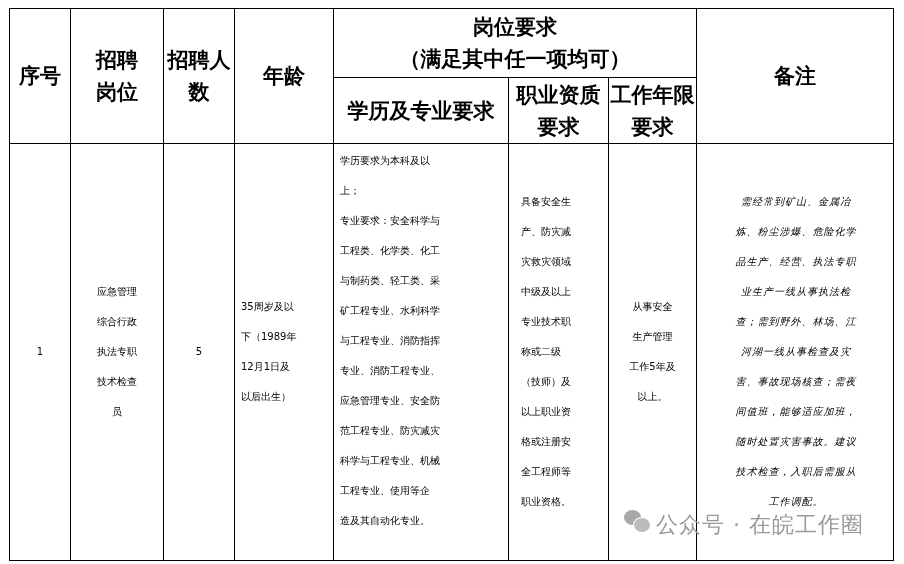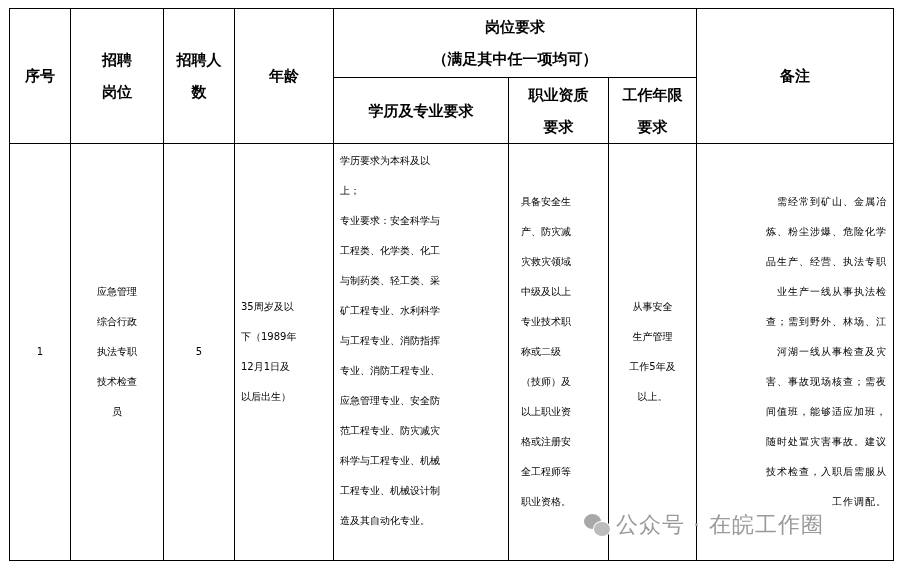--- a/index.html
+++ b/index.html
@@ -1,28 +1,28 @@
 <!DOCTYPE html>
 <html><head>
 <meta charset="utf-8">
 <style>
   html, body { margin:0; padding:0; background:#ffffff; }
   body { width:904px; height:564px; position:relative; overflow:hidden;
          font-family:"DejaVu Sans", "Liberation Sans", sans-serif; color:#000; }
   table { position:absolute; left:9px; top:8px; border-collapse:collapse; table-layout:fixed; }
   td, th { border:1.5px solid #000; padding:0; text-align:center; vertical-align:middle; }
-  th { font-weight:bold; font-size:15px; line-height:32px; }
+  th { font-weight:bold; font-size:21px; line-height:32px; }
   td { font-size:10px; line-height:30px; font-weight:normal; }
   .lines span { display:block; }
   .left { text-align:left; padding-left:6px; padding-right:4px; }
   .req-edu { vertical-align:top; }
-  .remark { letter-spacing:1px; text-align:right; padding-left:8px; padding-right:6px; }
+  .remark { letter-spacing:1px; text-align:center; padding-left:8px; padding-right:6px;font-style:italic; }
   .qual { text-align:left; padding-left:12px; }
-  .watermark { position:absolute; left:584px; top:510px; font-size:22px; color:#9a9a9a;
-               display:flex; align-items:center; gap:6px; letter-spacing:1px; }
+  .watermark { position:absolute; left:624px; top:510px; font-size:22px; color:#9a9a9a;
+               display:flex; align-items:flex-start; gap:6px; letter-spacing:1px; }
   .wm-icon { width:26px; height:22px; position:relative; }
   .wm-icon .b1 { position:absolute; left:0; top:0; width:17px; height:15px; border-radius:50%; background:#a8a8a8; }
   .wm-icon .b2 { position:absolute; left:9px; top:7px; width:16px; height:14px; border-radius:50%; background:#bcbcbc; border:1px solid #fff; }
 </style>
 </head>
 <body>
 
 <table>
   <colgroup>
     <col style="width:61px">
@@ -84,21 +84,21 @@
           <span>上；</span>
       <span>专业要求：安全科学与</span>
           <span>工程类、化学类、化工</span>
       <span>与制药类、轻工类、采</span>
           <span>矿工程专业、水利科学</span>
       <span>与工程专业、消防指挥</span>
           <span>专业、消防工程专业、</span>
       <span>应急管理专业、安全防</span>
           <span>范工程专业、防灾减灾</span>
       <span>科学与工程专业、机械</span>
-          <span>工程专业、机械设计制</span>
+          <span>工程专业、使用等企</span>
       <span>造及其自动化专业。</span>
     </td>
     <td class="lines qual">
       <span>具备安全生</span>
           <span>产、防灾减</span>
       <span>灾救灾领域</span>
           <span>中级及以上</span>
       <span>专业技术职</span>
           <span>称或二级</span>
       <span>（技师）及</span>

